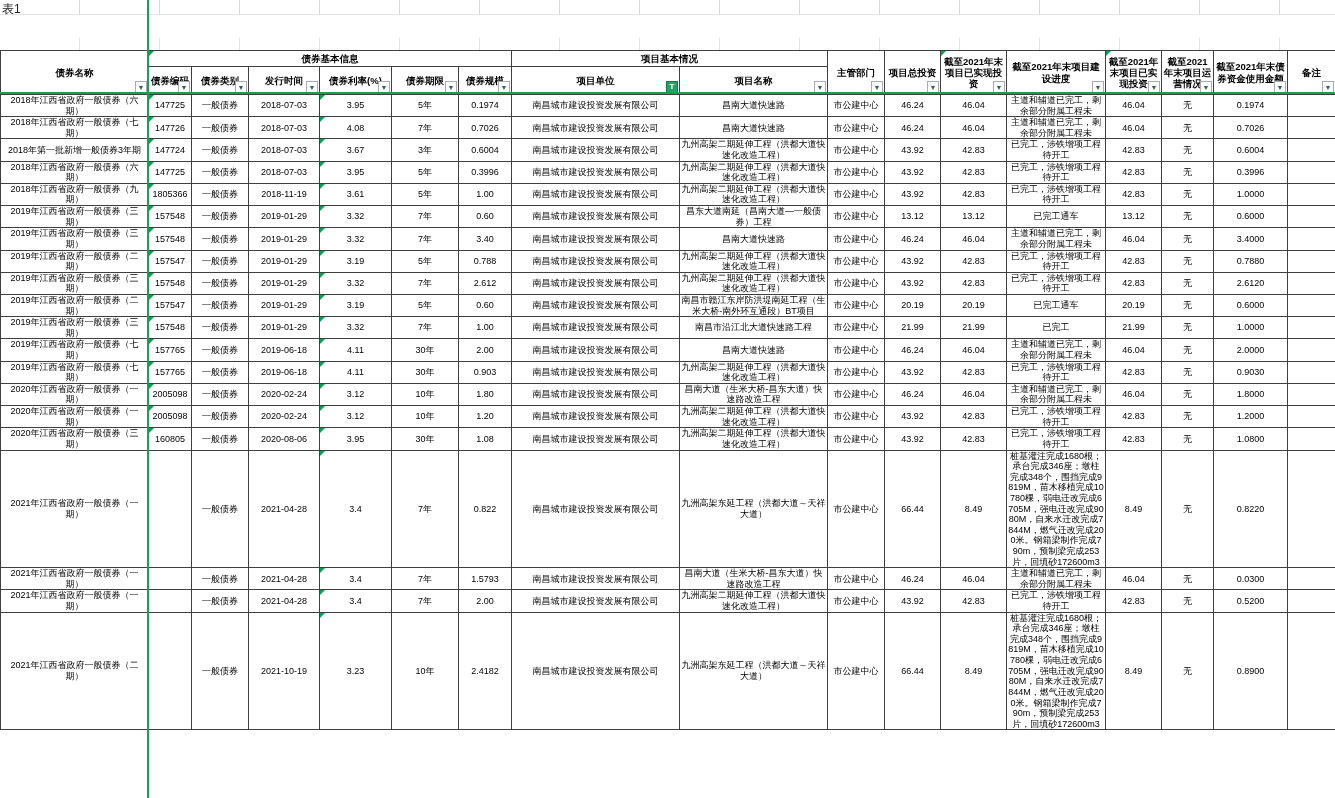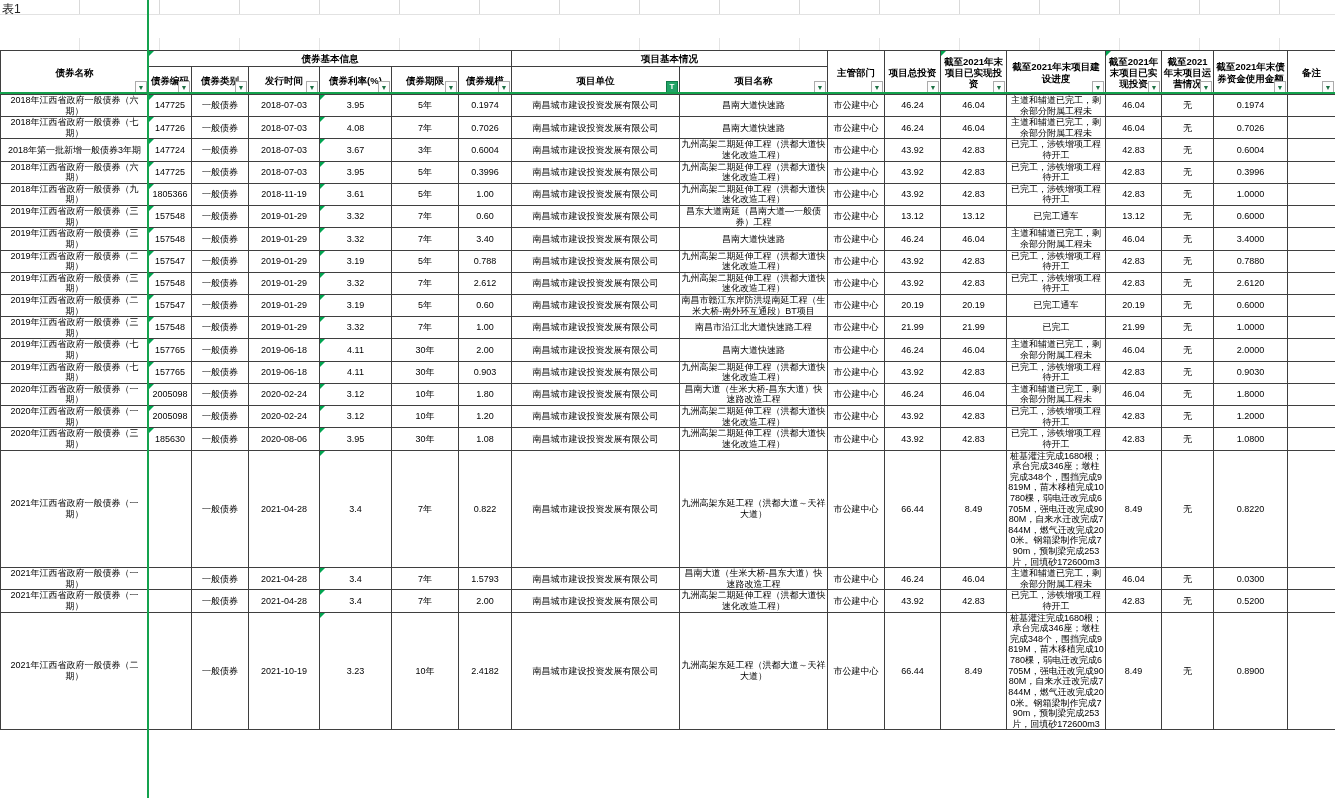--- a/index.html
+++ b/index.html
@@ -376,21 +376,21 @@
           <td>43.92</td>
           <td>42.83</td>
           <td>已完工，涉铁增项工程待开工</td>
           <td>42.83</td>
           <td>无</td>
           <td>1.2000</td>
           <td></td>
         </tr>
         <tr>
           <td class="namecol">2020年江西省政府一般债券（三期）</td>
-          <td class="tri">185630</td>
+          <td class="tri">160805</td>
           <td>一般债券</td>
           <td>2020-08-06</td>
           <td class="tri">3.95</td>
           <td>30年</td>
           <td>1.08</td>
           <td>南昌城市建设投资发展有限公司</td>
           <td>九洲高架二期延伸工程（洪都大道快速化改造工程）</td>
           <td>市公建中心</td>
           <td>43.92</td>
           <td>42.83</td>

